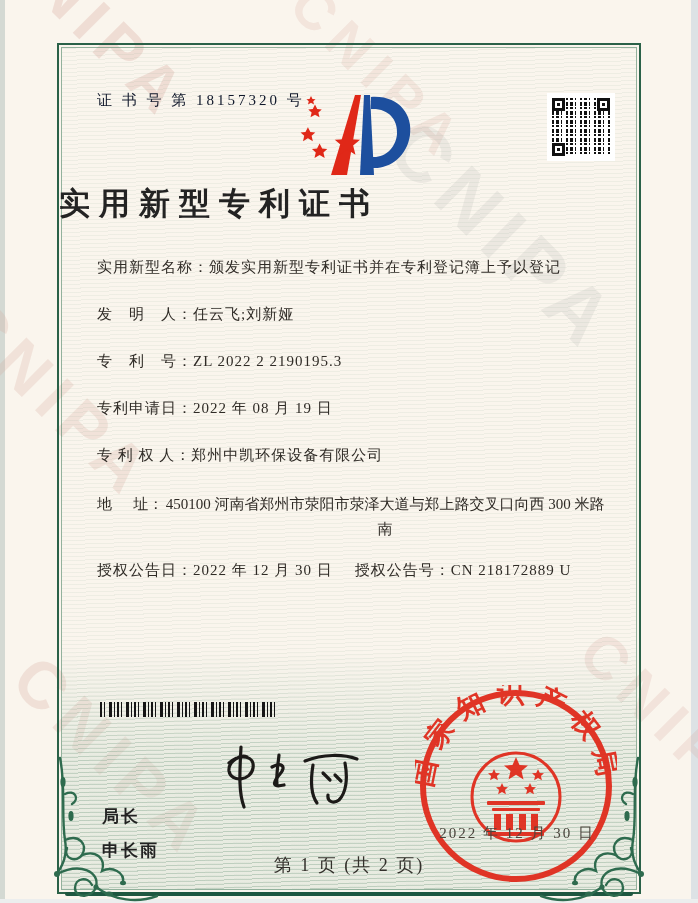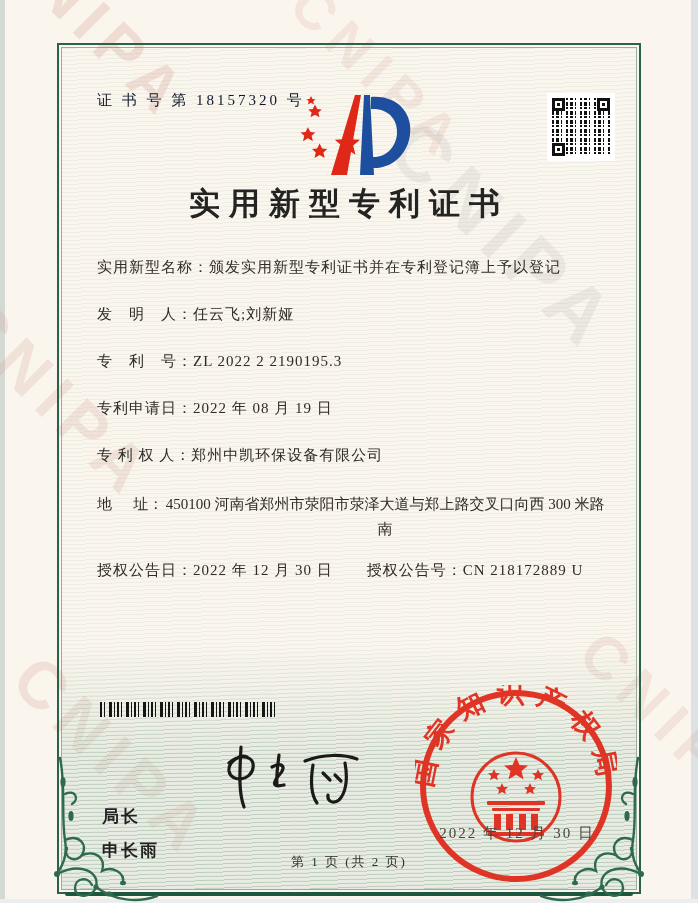--- a/index.html
+++ b/index.html
@@ -46,47 +46,47 @@
   .cert-no{position:absolute;left:38px;top:46px;font-size:15px;letter-spacing:3px;color:#0f172a;}
   .qr{position:absolute;right:24px;top:48px;width:58px;height:58px;background:#fff;padding:5px;}
   .qr-noise{position:absolute;inset:5px;
      background:
        repeating-linear-gradient(0deg,#fff 0 2px,rgba(0,0,0,0) 2px 4px,#fff 4px 5px,rgba(0,0,0,0) 5px 9px),
        repeating-linear-gradient(90deg,#111 0 2px,#fff 2px 4px,#111 4px 7px,#fff 7px 9px,#111 9px 10px,#fff 10px 14px);}
   .qr .finder{position:absolute;width:13px;height:13px;border:3px solid #111;background:#fff;box-sizing:border-box;}
   .qr .finder::after{content:'';position:absolute;inset:2px;background:#111;}
   .qr .f1{left:5px;top:5px;} .qr .f2{right:5px;top:5px;} .qr .f3{left:5px;bottom:5px;}
   .logo{position:absolute;left:238px;top:44px;width:120px;height:90px;}
-  .title{position:absolute;left:0;right:0;top:138px;text-align:center;
+  .title{position:absolute;left:0;right:0;top:138px;
          font-size:31px;font-weight:bold;letter-spacing:9px;color:#232323;}
 
   
   .fields{position:absolute;left:38px;right:34px;top:212px;font-size:15px;color:#2f2b26;}
   .frow{margin-bottom:27px;line-height:20px;letter-spacing:1px;}
   .frow .lab{white-space:pre;}
   .addr-row{display:flex;margin-bottom:5px;line-height:25px;}
   .addr-lab{display:inline-flex;justify-content:space-between;width:68px;white-space:pre;}
   .addr-val{width:452px;margin-left:2px;text-align:center;}
-  .grant-row{display:flex;gap:34px;margin-top:18px;line-height:20px;letter-spacing:1px;}
+  .grant-row{display:flex;gap:22px;margin-top:18px;line-height:20px;letter-spacing:1px;}
 
   
   .paras{position:absolute;left:28px;right:26px;top:488px;font-size:14.5px;line-height:26px;
          color:#26231f;text-align:justify;letter-spacing:.5px;}
   .paras p{margin:0;text-indent:2em;}
 
   
   .barcode{position:absolute;left:41px;top:657px;width:178px;height:15px;
      background:repeating-linear-gradient(90deg,#161616 0 2px,rgba(0,0,0,0) 2px 4px,#161616 4px 5px,rgba(0,0,0,0) 5px 9px,#161616 9px 12px,rgba(0,0,0,0) 12px 14px,#161616 14px 15px,rgba(0,0,0,0) 15px 17px);}
   .sig-labels{position:absolute;left:43px;top:712px;font-family:"Liberation Sans","DejaVu Sans",sans-serif;
               font-size:17px;font-weight:bold;color:#222;line-height:34px;letter-spacing:2px;margin-top:43px;}
   .sig-script{position:absolute;left:150px;top:698px;width:160px;height:70px;}
   .seal{position:absolute;left:356px;top:640px;width:202px;height:202px;opacity:.94;}
   .seal-date{position:absolute;left:368px;top:779px;width:180px;text-align:center;
              font-size:15px;letter-spacing:2px;color:#4a443c;z-index:4;}
-  .footer{position:absolute;left:0;right:0;top:808px;text-align:center;font-size:13px;
+  .footer{position:absolute;left:0;right:0;top:808px;text-align:center;font-size:18px;
           letter-spacing:2px;color:#33302b;}
 </style>
 </head>
 <body>
 
 <div class="edge-left"></div>
 <div class="edge-right"></div>
 <div class="edge-bottom"></div>
 
 <div class="wm wm1">CNIPA</div>

